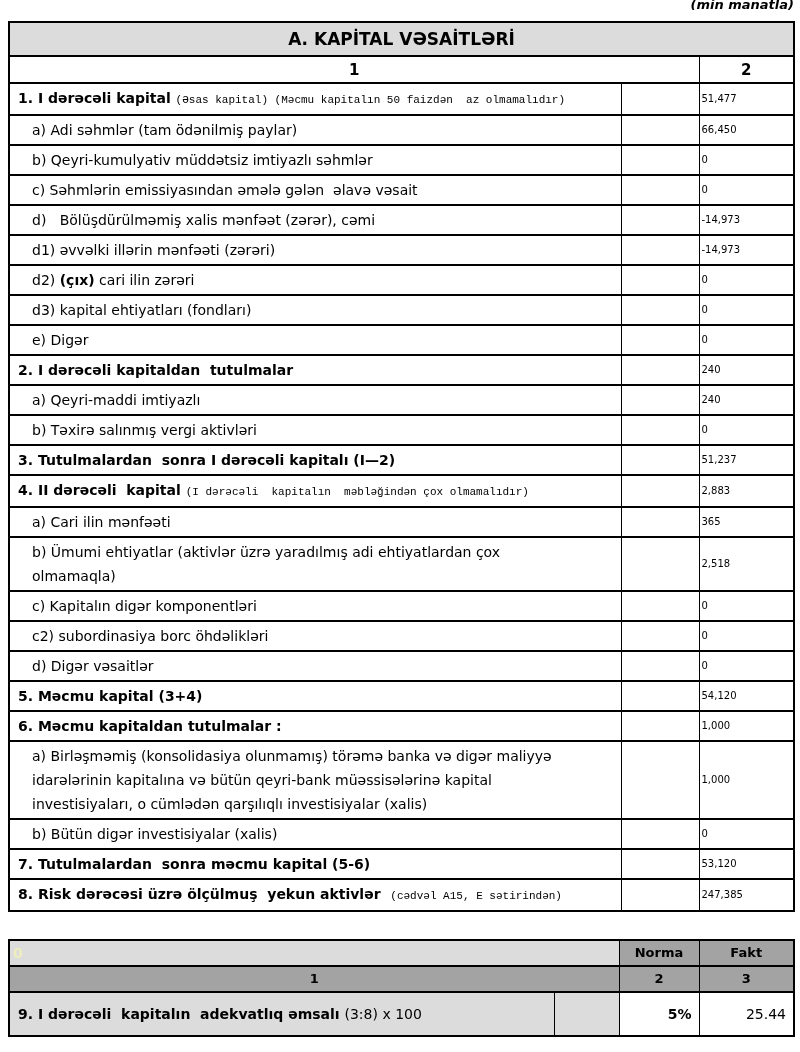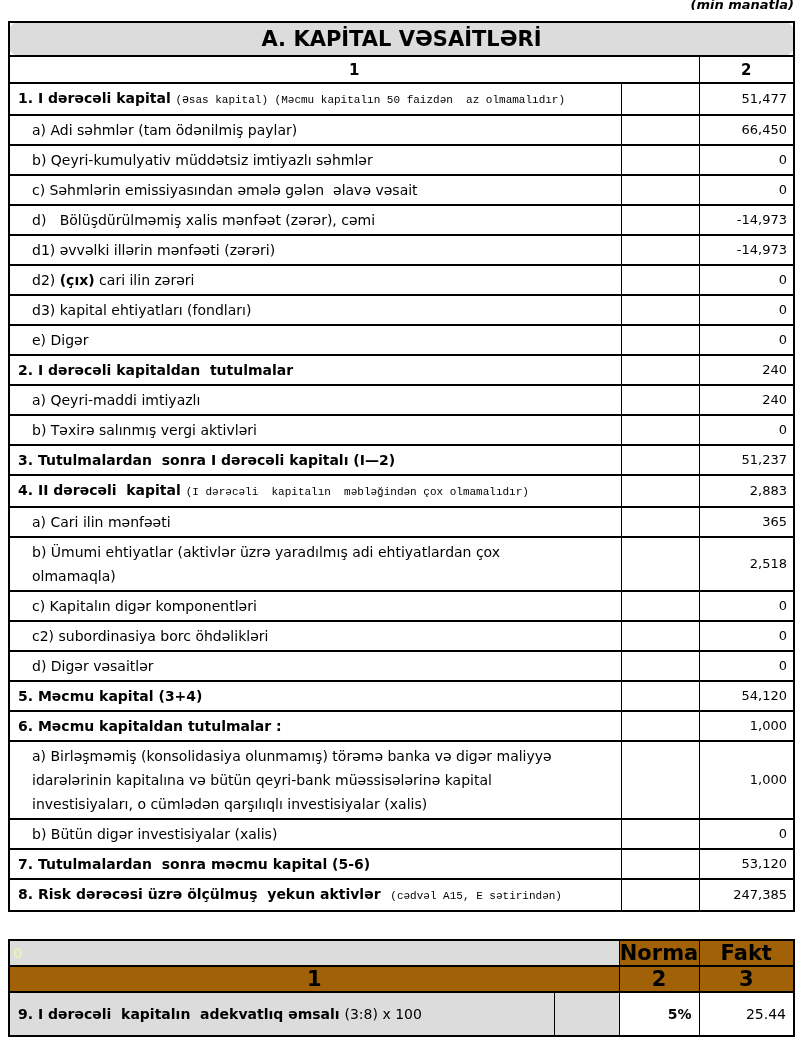--- a/index.html
+++ b/index.html
@@ -30,52 +30,50 @@
     padding: 0;
     font-size: 14px;
     line-height: 24px;
     vertical-align: middle;
     overflow: hidden;
   }
   .title-cell {
     background: #dcdcdc;
     text-align: center;
     font-weight: bold;
-    font-size: 21px;
+    font-size: 17px;
     height: 34px;
-    border-radius: 10px;
   }
   .colhead {
     text-align: center; font-weight: bold; font-size: 15px; height: 27px;
   }
   td.label {
     padding: 2px 4px 2px 8px;
     white-space: pre-wrap;
     height: 27px;
   }
   td.label.sub { padding-left: 22px; margin-left: 8px; }
   .seg { white-space: pre-wrap; }
   .seg.b { font-weight: bold; }
   .seg.sm { font-size: 11px; font-family: Liberation Mono, monospace; }
   td.value {
-    text-align: right;
     padding: 2px 6px 2px 2px;
-    font-size: 13px;
+    font-size: 10px;
   }
   
   .adq { margin-top: 27px; }
   .adq .gray { background: #dcdcdc; }
   .adq .corner {
     background: #dcdcdc;
     font-weight: bold; font-size: 14px;
     color: #ededbe;
     padding-left: 3px;
     height: 26px;
   }
-  .adq .numhead { text-align: center; font-weight: bold; font-size: 21px; height: 26px; background: #a16207; }
+  .adq .numhead { text-align: center; font-weight: bold; font-size: 13px; height: 26px; background: #a3a3a3; }
   .adq td.label { height: 44px; }
   .adq td.norma { text-align: right; font-weight: bold; padding-right: 7px; background: #fff; }
   .adq td.fakt  { text-align: right; padding-right: 7px; background: #fff; }
 </style>
 </head>
 <body>
 
 <div class="note">(min manatla)</div>
 
 <div class="wrap">

